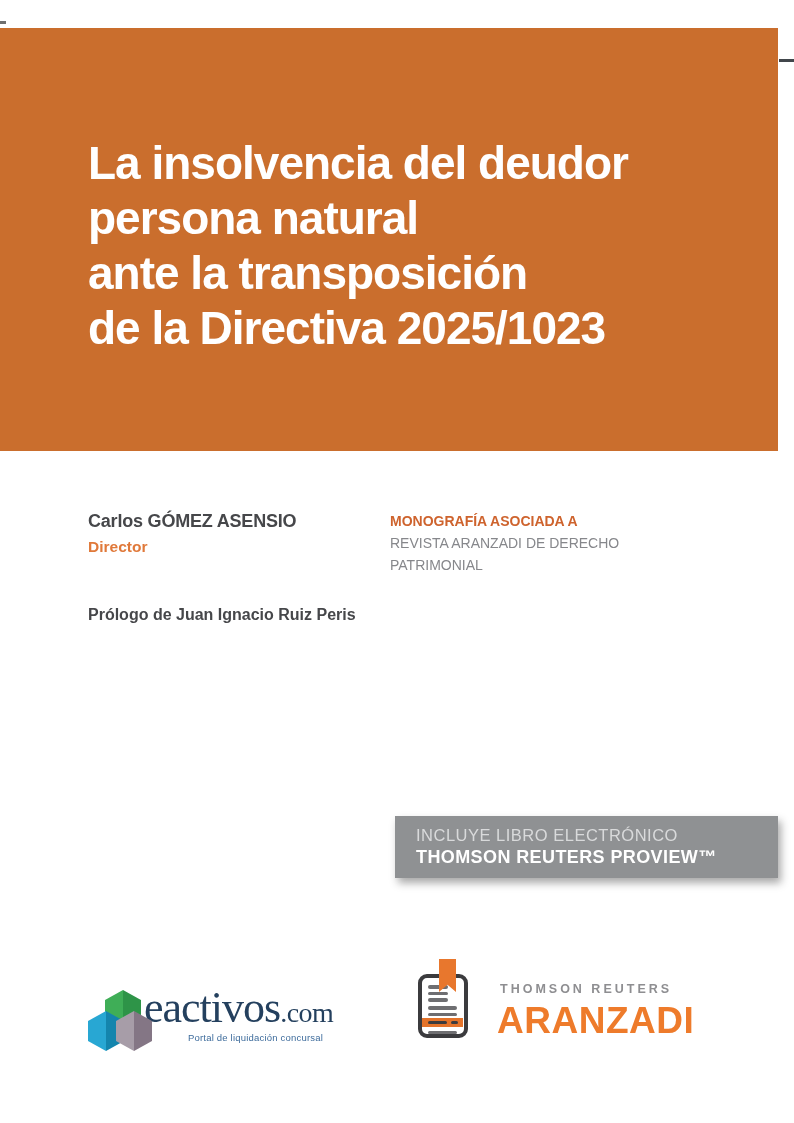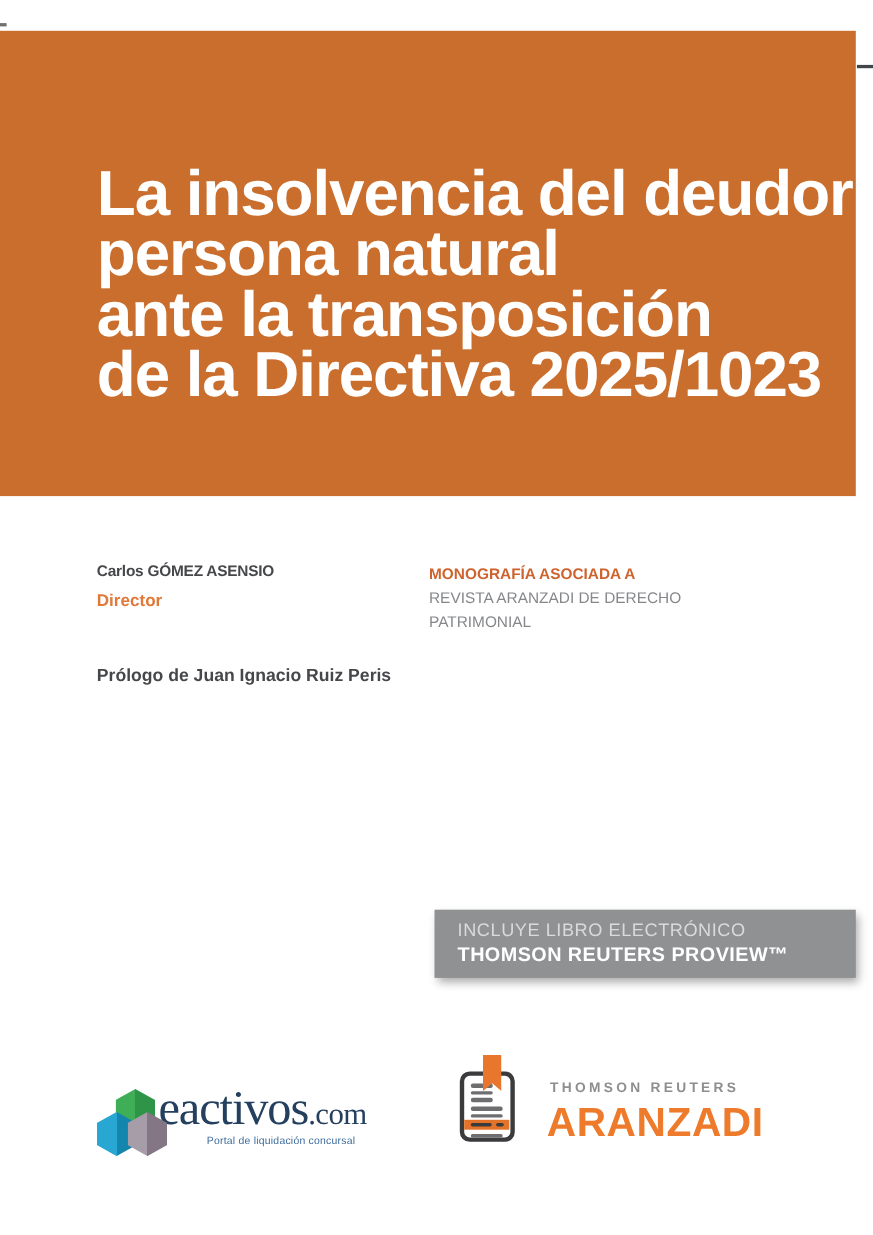--- a/index.html
+++ b/index.html
@@ -12,48 +12,48 @@
   
   .artifact-topleft { position:absolute; left:0; top:21px; width:6px; height:3px; background:#6f6f6f; }
   .edge-line { position:absolute; left:779px; top:59px; width:15px; height:3px; background:#41464b; }
 
   
   .orange-block {
     position:absolute; left:0; top:28px; width:778px; height:423px;
     background:#CA6E2D;
   }
   .cover-title {
-    position:absolute; left:88px; top:120px;
-    color:#ffffff; font-weight:bold; font-size:58px; line-height:55px;
+    position:absolute; left:88px; top:108px;
+    color:#ffffff; font-weight:bold; font-size:46px; line-height:55px;
     letter-spacing:-1px; white-space:nowrap;
   }
 
   
   .num-strip {
     position:absolute; left:0; top:451px; width:778px; height:35px;
     background:#8B8B8E; box-shadow:0 2px 2px rgba(0,0,0,0.12);
   }
   .num-label {
     position:absolute; left:93px; top:0; height:35px; line-height:35px;
     color:#ECECEC; font-size:16px; letter-spacing:1px; font-weight:400;
   }
 
   
-  .author-name { position:absolute; left:88px; top:511px; font-size:14px; font-weight:bold; color:#46474A; letter-spacing:-0.2px; }
+  .author-name { position:absolute; left:88px; top:511px; font-size:18px; font-weight:bold; color:#46474A; letter-spacing:-0.2px; }
   .author-role { position:absolute; left:88px; top:538px; font-size:15.5px; font-weight:bold; color:#E0793A; }
   .assoc { position:absolute; left:390px; top:510px; font-size:14px; line-height:22px; color:#86878B; }
   .assoc .assoc-heading { color:#CE632D; font-weight:bold; }
   .prologue { position:absolute; left:88px; top:606px; font-size:16px; font-weight:bold; color:#46474A; }
 
   
   .proview-banner {
     position:absolute; left:395px; top:816px; width:383px; height:62px;
     background:#8F9193; box-shadow:3px 5px 8px rgba(40,40,40,0.40);
     display:flex; flex-direction:column; justify-content:center;
-    padding-left:21px; gap:2px;margin-top:11px;
+    padding-left:21px; gap:2px;
   }
   .proview-line1 { font-size:16.5px; color:#D9DADB; letter-spacing:0.5px; }
   .proview-line2 { font-size:18px; color:#ffffff; font-weight:bold; letter-spacing:0.4px; }
 
   
   .eactivos-logo { position:absolute; left:88px; top:986px; width:250px; height:72px; }
   .cube {
     position:absolute; width:36px; height:40px;
     clip-path:polygon(50% 0, 100% 25%, 100% 75%, 50% 100%, 0 75%, 0 25%);
   }

